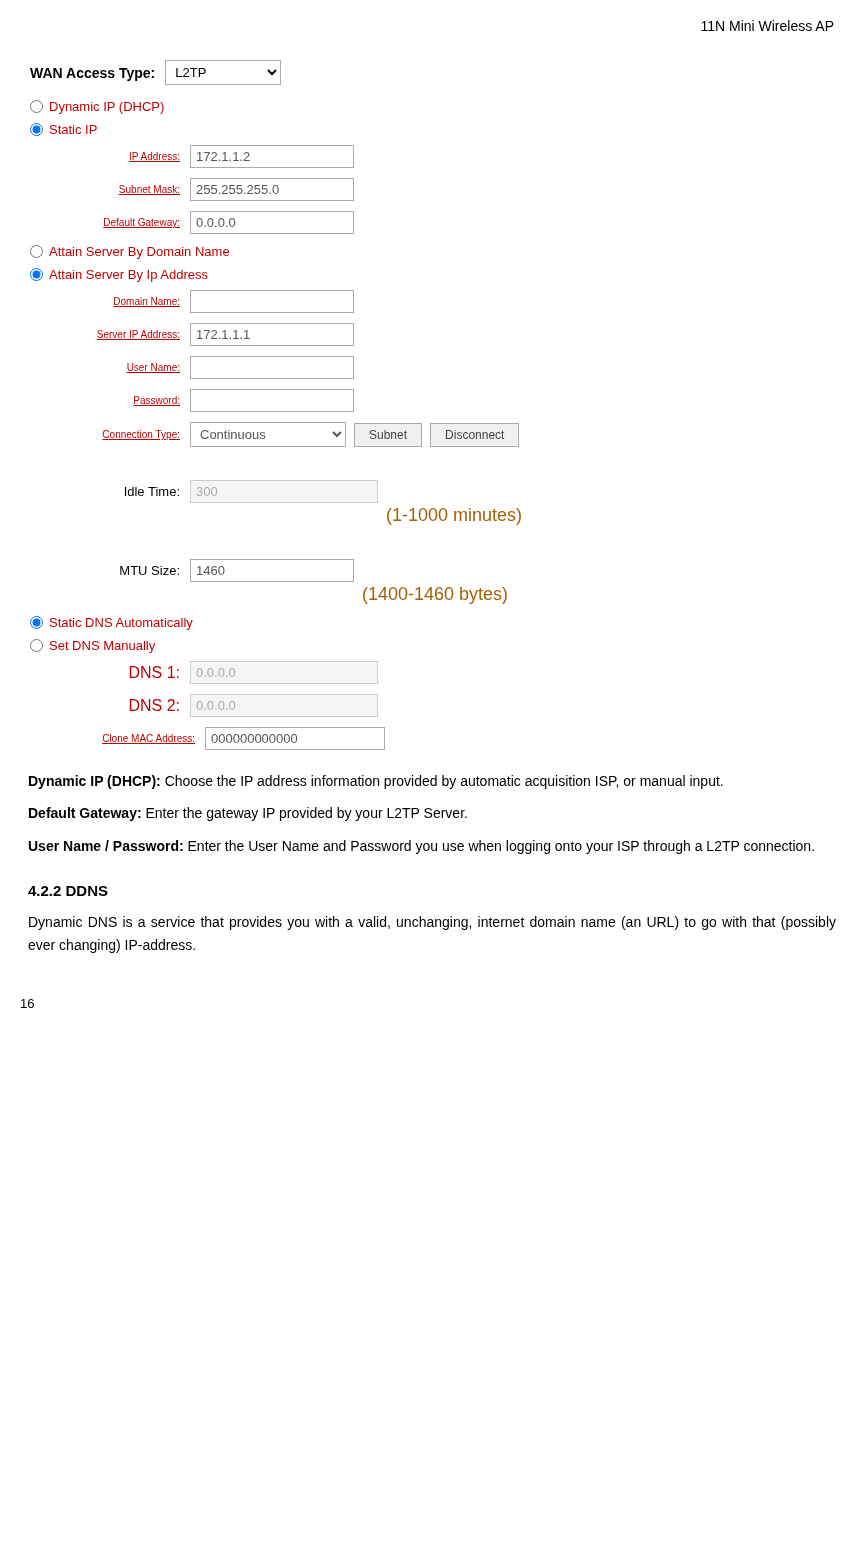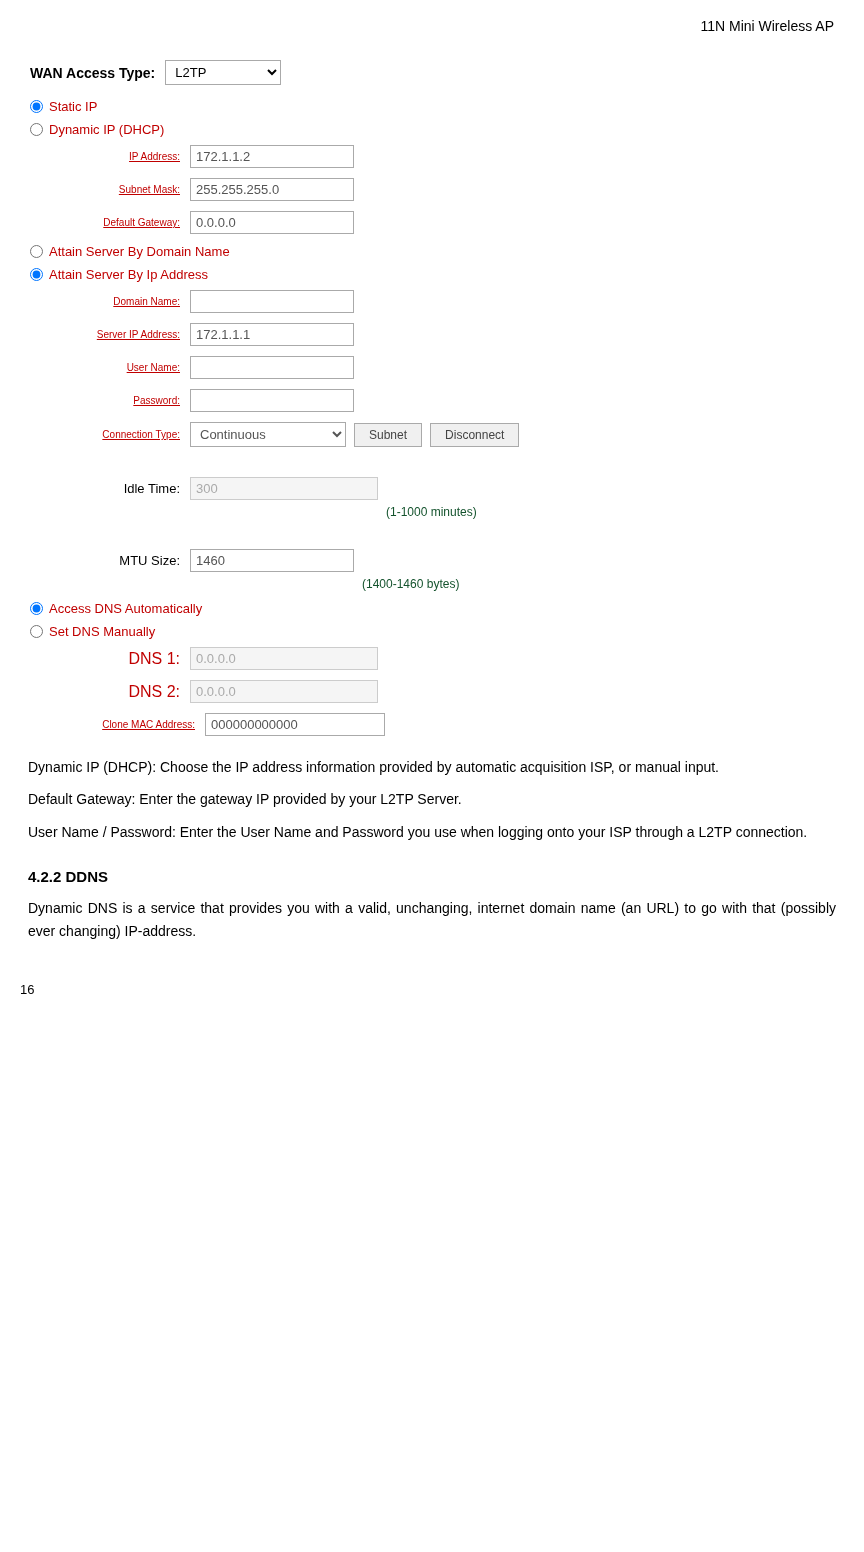--- a/index.html
+++ b/index.html
@@ -96,37 +96,37 @@
     .btn {
       border: 1px solid #aaa;
       background: #f0f0f0;
       padding: 4px 14px;
       font-size: 12px;
       cursor: pointer;
       margin-left: 8px;
       color: #444;
     }
     .hint-text {
-      font-size: 12px;
-      color: #14532d;
+      font-size: 18px;
+      color: #a16207;
       margin-left: 8px;
       margin-top: 48px;
     }
     .description-section {
       margin-top: 20px;
       padding: 0 8px;
       line-height: 1.6;
     }
     .desc-para {
       margin-bottom: 10px;
       font-size: 14px;
       text-align: justify;
     }
     .desc-para b {
-      font-weight: normal;
+      font-weight: bold;
     }
     .section-heading {
       font-size: 15px;
       font-weight: bold;
       margin-top: 22px;
       margin-bottom: 8px;
     }
     .page-number {
       font-size: 13px;
       margin-top: 40px;
@@ -160,27 +160,27 @@
     <select class="wan-select">
       <option>L2TP</option>
       <option>PPPoE</option>
       <option>PPTP</option>
       <option>Static IP</option>
       <option>Dynamic IP (DHCP)</option>
     </select>
   </div>
 
   <div class="radio-row">
+    <input type="radio" name="ip_type" style="">
+    <span class="radio-label">Dynamic IP (DHCP)</span>
+  </div>
+
+  <div class="radio-row">
     <input type="radio" name="ip_type" checked="" style="">
     <span class="radio-label">Static IP</span>
-  </div>
-
-  <div class="radio-row">
-    <input type="radio" name="ip_type" style="">
-    <span class="radio-label">Dynamic IP (DHCP)</span>
   </div>
 
   <div class="form-row">
     <span class="form-label">IP Address:</span>
     <input type="text" class="form-input" value="172.1.1.2" style="">
   </div>
 
   <div class="form-row">
     <span class="form-label">Subnet Mask:</span>
     <input type="text" class="form-input" value="255.255.255.0" style="">
@@ -241,21 +241,21 @@
   <div class="form-row">
     <span class="form-label-black">MTU Size:</span>
     <input type="text" class="form-input" value="1460" style="">
     <span class="hint-text">(1400-1460 bytes)</span>
   </div>
 
   <div style="margin-top: 10px;"></div>
 
   <div class="radio-row">
     <input type="radio" name="dns_type" checked="" style="">
-    <span class="radio-label">Access DNS Automatically</span>
+    <span class="radio-label">Static DNS Automatically</span>
   </div>
 
   <div class="radio-row">
     <input type="radio" name="dns_type" style="">
     <span class="radio-label">Set DNS Manually</span>
   </div>
 
   <div class="dns-row">
     <span class="dns-label">DNS 1:</span>
     <input type="text" class="form-input-disabled" value="0.0.0.0" style="">

